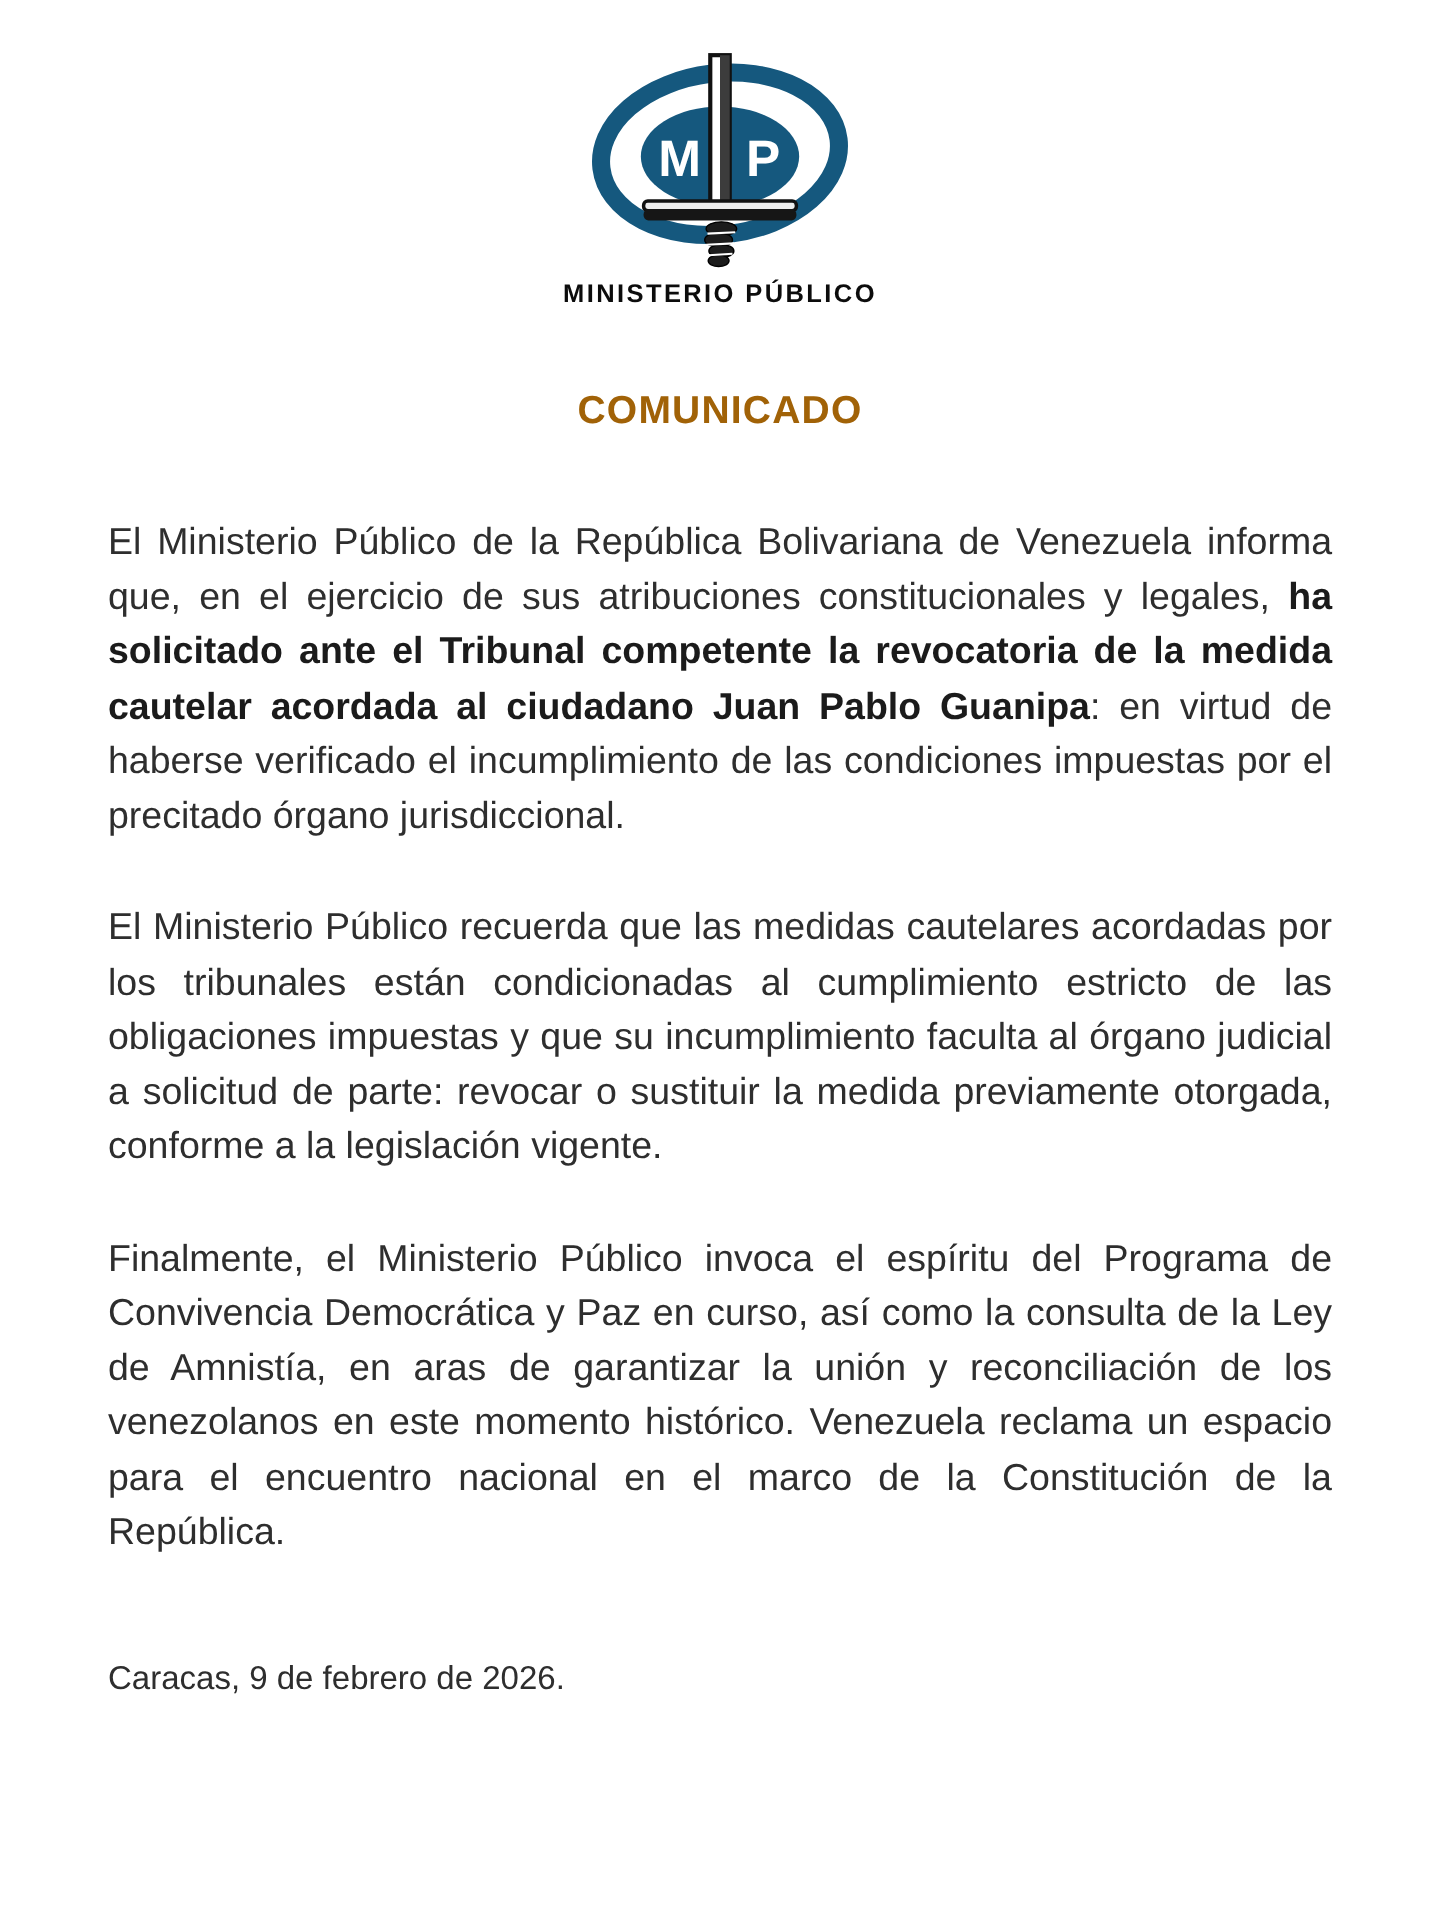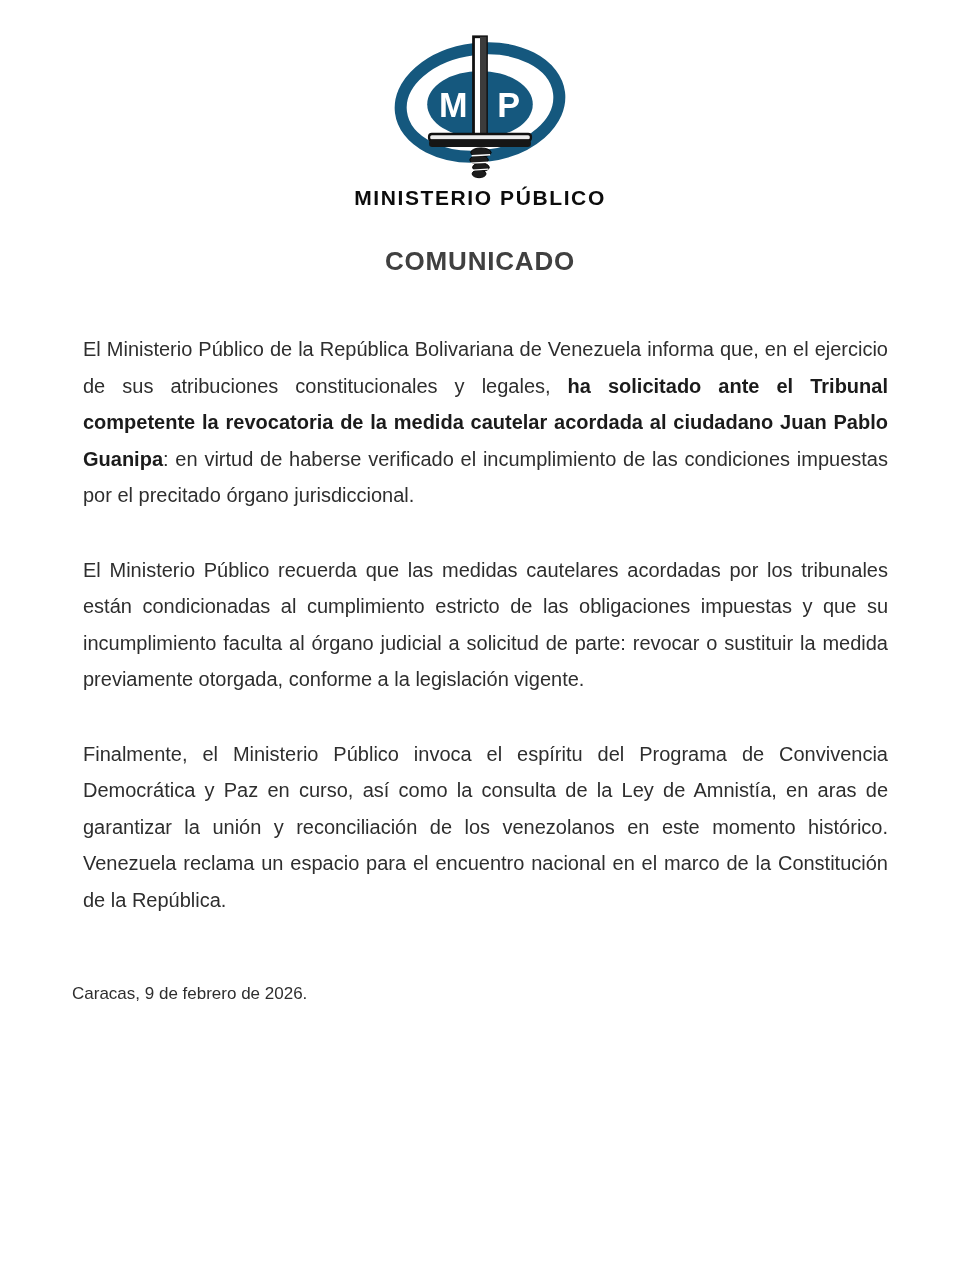--- a/index.html
+++ b/index.html
@@ -22,45 +22,45 @@
     text-align: center;
     margin: 0 auto;
   }
   .logo-svg {
     display: block;
     margin: 0 auto;
   }
   .logo-caption {
     text-align: center;
     font-weight: bold;
-    font-size: 21px;
+    font-size: 17px;
     letter-spacing: 1.6px;
     color: #0c0c0c;
     margin-top: 2px;
   }
   .doc-title {
     text-align: center;
     font-weight: bold;
     font-size: 26px;
     letter-spacing: 0.8px;
-    color: #404040;
-    margin-top: 36px;
+    color: #a16207;
+    margin-top: 52px;
   }
   .body-text p {
-    font-size: 20px;
+    font-size: 25px;
     line-height: 36.5px;
     text-align: justify;
     text-justify: inter-word;
     color: #2e2e2e;
-    margin: 0 0 38px 11px;
+    margin: 0 0 38px 0;
   }
   .body-text { margin-top: 54px; }
   .bold-seg { font-weight: bold; color: #1b1b1b; }
   .dateline {
-    font-size: 17px;
+    font-size: 22px;
     color: #2e2e2e;
     margin-top: 66px;
     text-align: left;
   }
 </style>
 </head>
 <body>
 
 <div class="doc">
 

